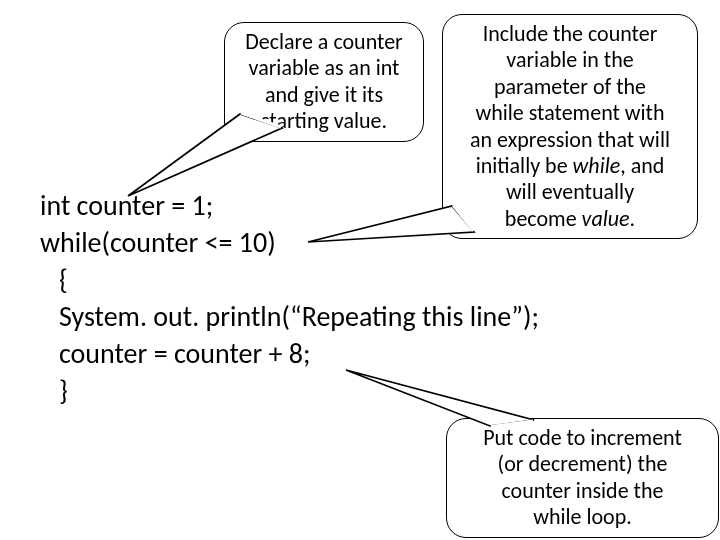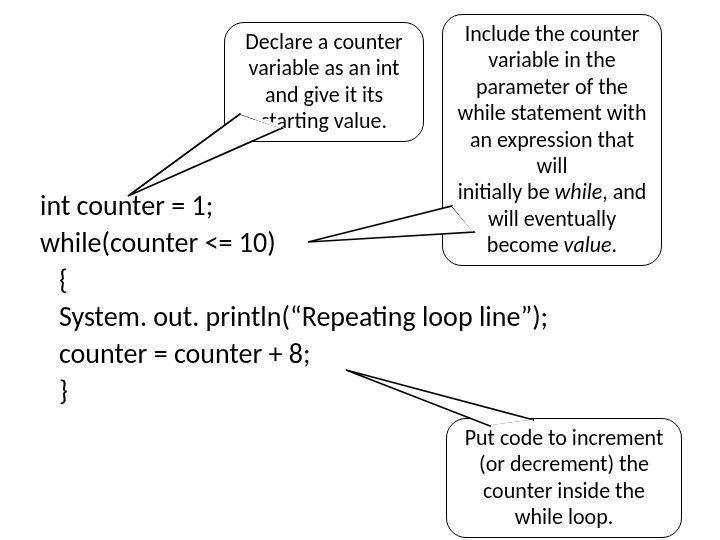--- a/index.html
+++ b/index.html
@@ -42,36 +42,36 @@
 
 <div class="callout" style="left:224px;top:22px;width:200px;">
   <span>Declare a counter<br>variable as an int<br>and give it its<br>starting value.</span>
 </div>
 
 <svg class="pointer" style="left:0;top:0" width="720" height="540">
   <polygon points="240,114 282,128 128,196" fill="#fff" stroke="#000" stroke-width="1.7"></polygon>
   <polyline points="241,113 281,127" fill="none" stroke="#fff" stroke-width="3"></polyline>
 </svg>
 
-<div class="callout" style="left:442px;top:14px;width:220px;">
+<div class="callout" style="left:442px;top:14px;width:256px;">
   <span><span>Include the counter<br>variable in the<br>parameter of the<br>while statement with<br>an expression that will<br>initially be </span><i>while</i><span>, and<br>will eventually<br>become </span><i>value</i><span>.</span></span>
 </div>
 
 <svg class="pointer" style="left:0;top:0" width="720" height="540">
   <polygon points="452,206 474,232 308,242" fill="#fff" stroke="#000" stroke-width="1.7"></polygon>
   <polyline points="453.5,205 474,230.5" fill="none" stroke="#fff" stroke-width="4"></polyline>
 </svg>
 
 <div class="code"><span>int counter = 1;</span>
 <span>while(counter &lt;= 10)</span>
 <span>   {</span>
-<span>   System. out. println(“Repeating loop line”);</span>
+<span>   System. out. println(“Repeating this line”);</span>
 <span>   counter = counter + 8;</span>
 <span>   }</span></div>
 
-<div class="callout" style="left:446px;top:418px;width:236px;text-align:center;">
+<div class="callout" style="left:446px;top:418px;width:273px;text-align:center;">
   <span>Put code to increment<br>(or decrement) the<br>counter inside the<br>while loop.</span>
 </div>
 
 <svg class="pointer" style="left:0;top:0" width="720" height="540">
   <polygon points="490,426 534,420 346,370" fill="#fff" stroke="#000" stroke-width="1.7"></polygon>
   <polyline points="491,427 533,421.5" fill="none" stroke="#fff" stroke-width="4"></polyline>
 </svg>
 
 </body></html>

